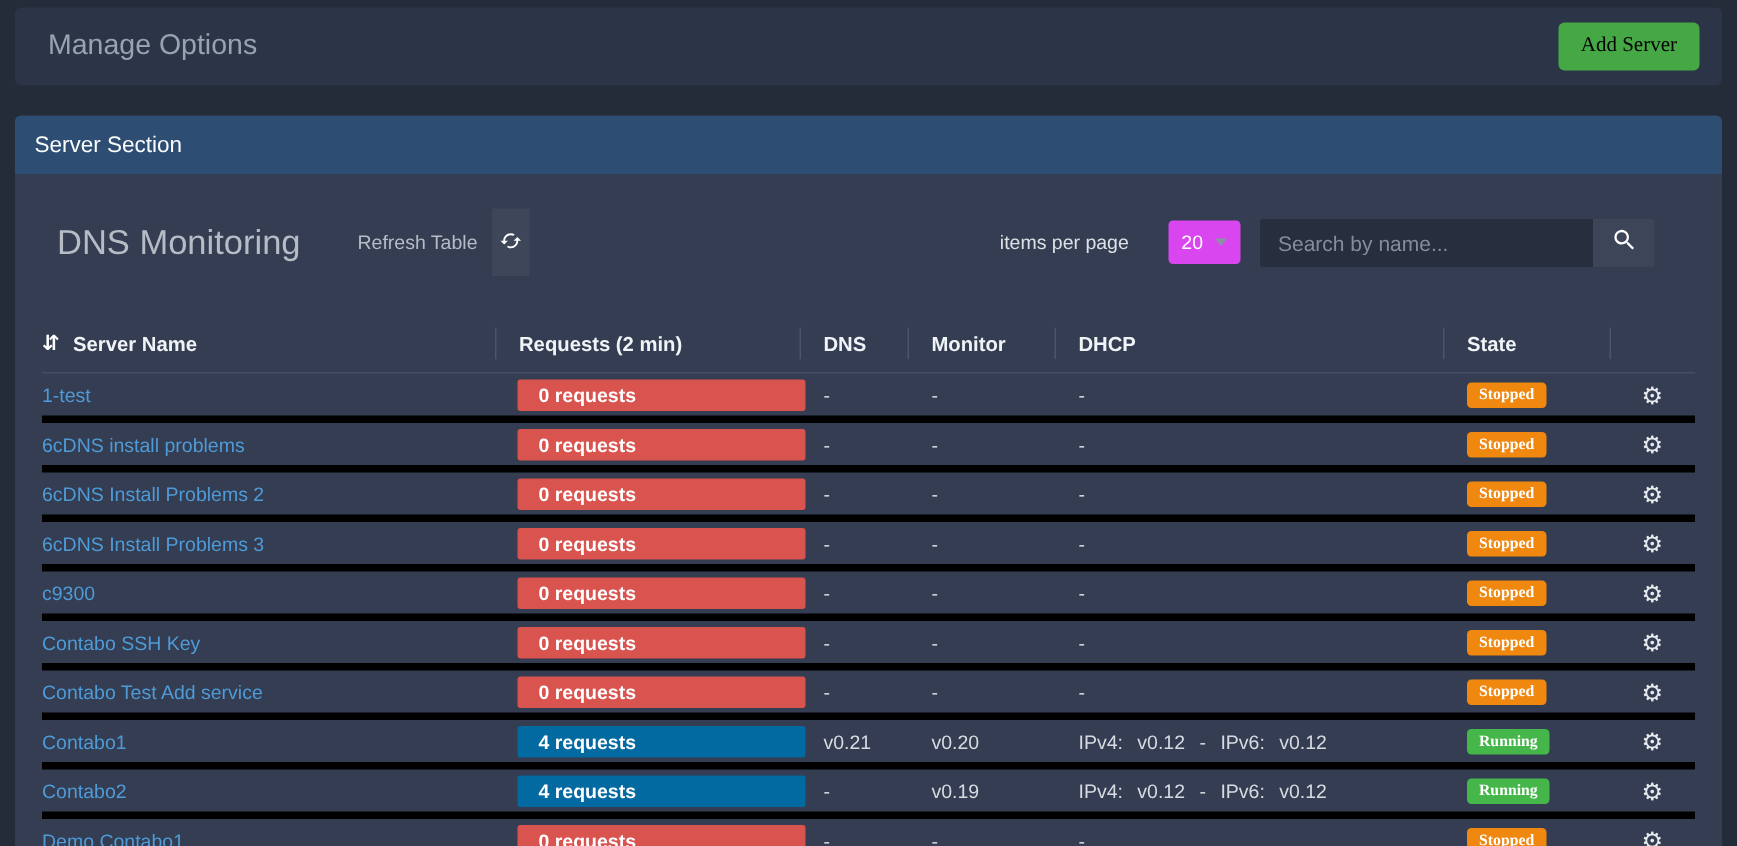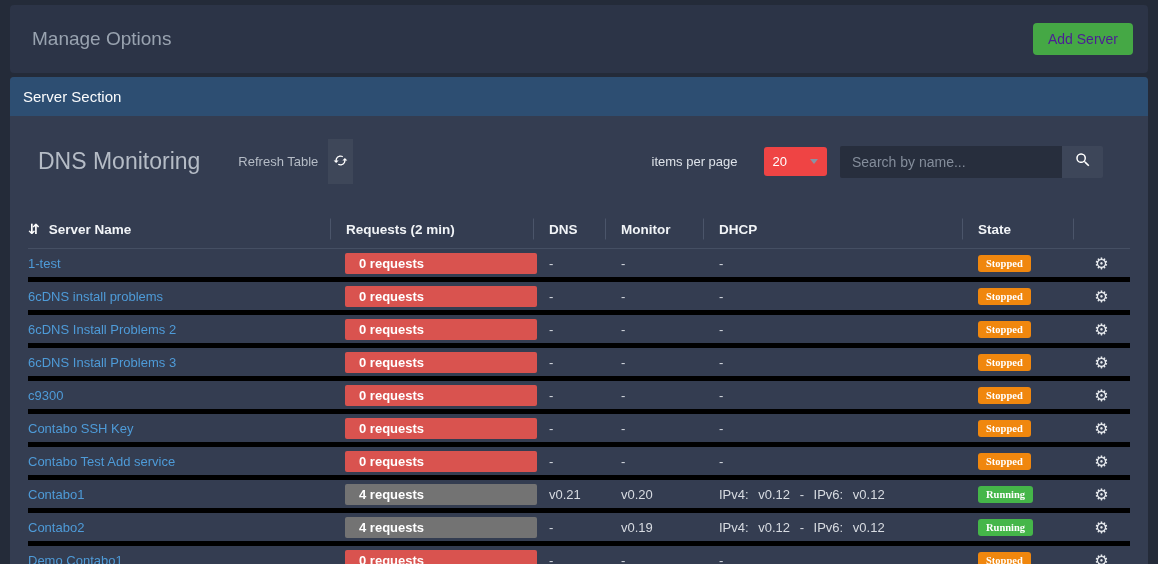--- a/index.html
+++ b/index.html
@@ -7,32 +7,32 @@
     width: 1158px; height: 564px;
     background: #242b39;
     font-family: "Liberation Sans", sans-serif;
     overflow: hidden;
     position: relative;
   }
 
   
   .topbar {
     position: absolute; left: 10px; top: 5px;
-    width: 1138px; height: 68px;
+    width: 1138px; height: 52px;
     background: #2c3447;
     border-radius: 4px;
     display: flex; align-items: center; justify-content: space-between;
     padding: 0 15px 0 22px;
   }
   .topbar-title { color: #99a3b0; font-size: 19px; }
   .btn-add {
-    background: #45a845; color: #4c1d95;
+    background: #45a845; color: #000000;
     border: none; border-radius: 4px;
     height: 32px; padding: 0 15px;
-    font-size: 14px; font-family: Liberation Sans, sans-serif;
+    font-size: 14px; font-family: Liberation Serif, serif;
     cursor: pointer;
   }
 
   
   .panel {
     position: absolute; left: 10px; top: 77px;
     width: 1138px; height: 521px;
     background: #343d51;
     border-radius: 4px 4px 0 0;
     overflow: hidden;
@@ -51,22 +51,22 @@
   .refresh-label { font-size: 13px; color: #b5bcc6; margin-right: 10px; }
   .refresh-btn {
     width: 25px; height: 45px; background: #3e4759;
     border: none; display: flex; align-items: center; justify-content: center;
     cursor: pointer;
   }
   .spacer { flex: 1; }
   .ipp-label { font-size: 13px; color: #dde2e9; margin-right: 26px; }
   .ipp-select {
     height: 29px; min-width: 44px; padding: 0 9px;
-    background: #ef4444; border-radius: 3px;
-    display: flex; align-items: center; justify-content: center; gap: 23px;
+    background: #d946ef; border-radius: 3px;
+    display: flex; align-items: center; justify-content: center; gap: 8px;
     color: #fff; font-size: 13px;
     margin-right: 13px; cursor: pointer;
   }
   .caret {
     width: 0; height: 0;
     border-left: 4px solid transparent; border-right: 4px solid transparent;
     border-top: 5px solid #8a93a3;
   }
   .search-wrap { display: flex; margin-right: 27px; }
   .search-input {
@@ -110,21 +110,21 @@
   .td { padding-left: 16px; color: #d7dbe1; }
   .td-name { padding-left: 0; color: #4e9bd8; cursor: pointer; }
   .td-req { padding-left: 15px; }
   .badge-req {
     display: inline-block; width: 192px; height: 21px;
     line-height: 21px; padding-left: 14px;
     border-radius: 2px;
     color: #fff; font-weight: bold; font-size: 13px;
   }
   .badge-req.danger { background: #d9534f; }
-  .badge-req.success { background: #737373; }
+  .badge-req.success { background: #0369a1; }
   .td-dhcp { word-spacing: 6px; }
   .badge-state {
     display: inline-block; padding: 3px 8px;
     border-radius: 3px;
     color: #fff; font-weight: bold; font-size: 10.5px; font-family: Liberation Serif, serif;
   }
   .badge-state.stopped { background: #f0870e; }
   .badge-state.running { background: #45b649; }
   .td-actions { padding-left: 0; display: flex; justify-content: center; }
   .gear {

